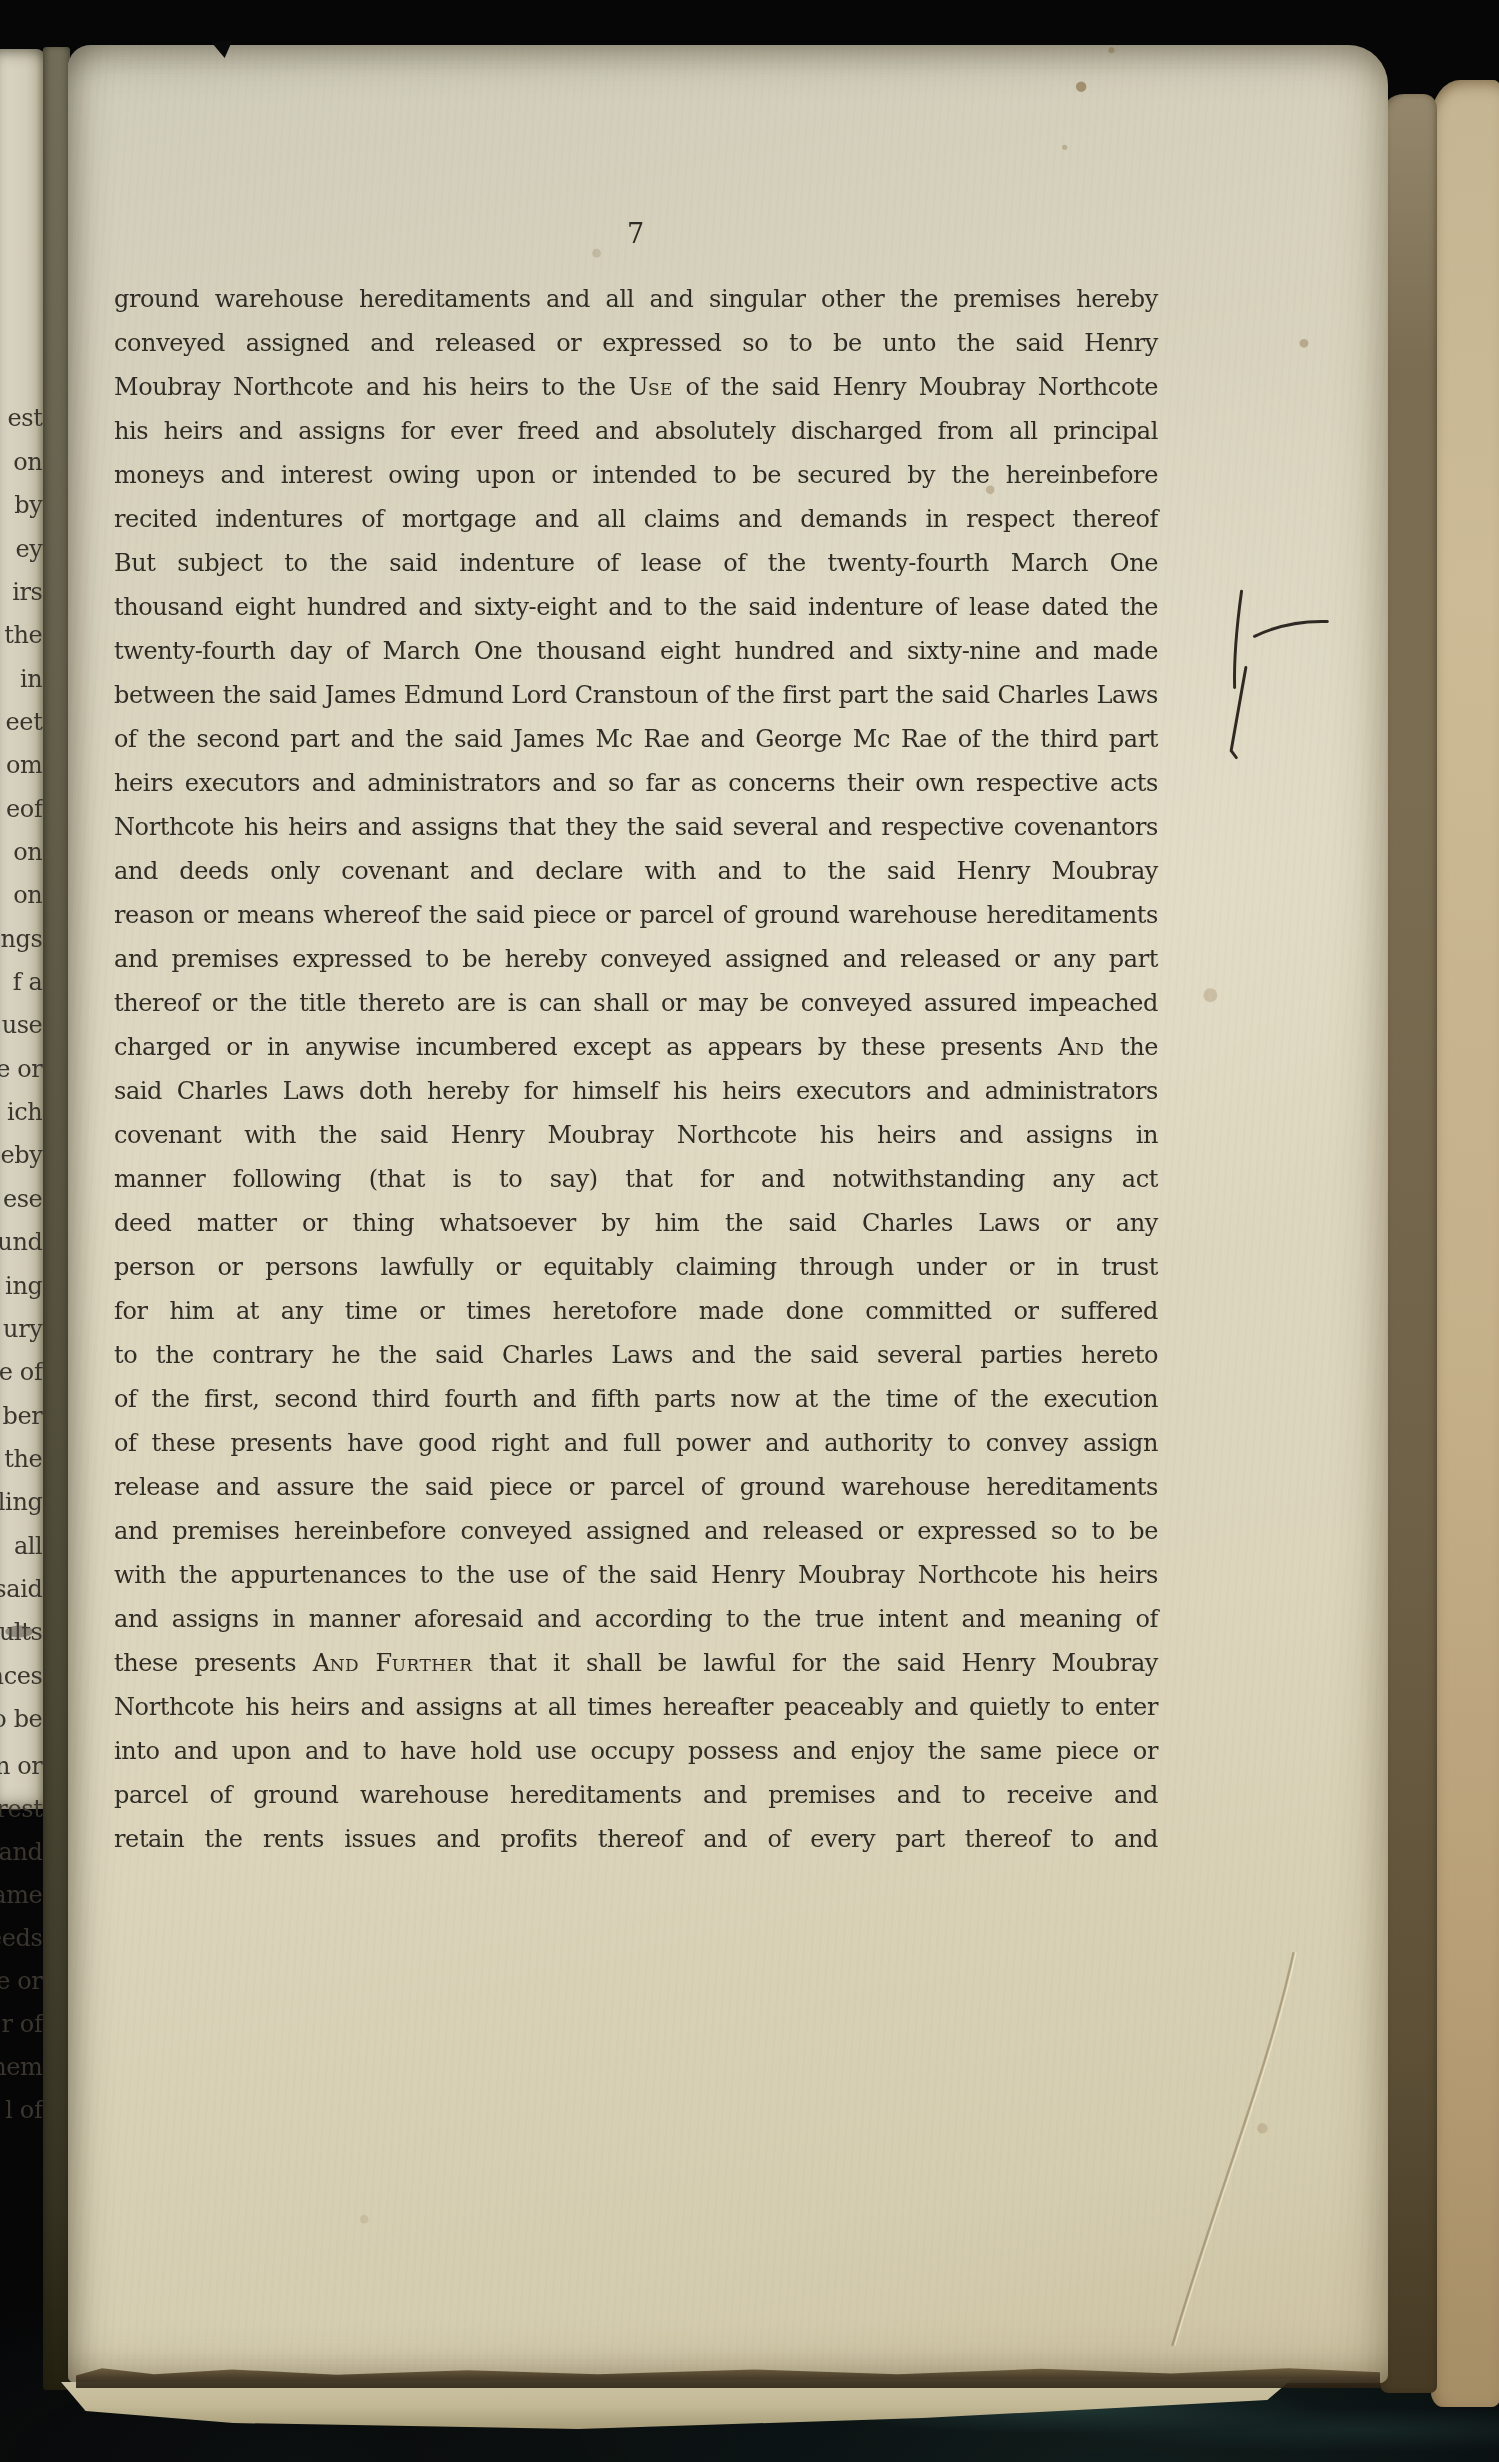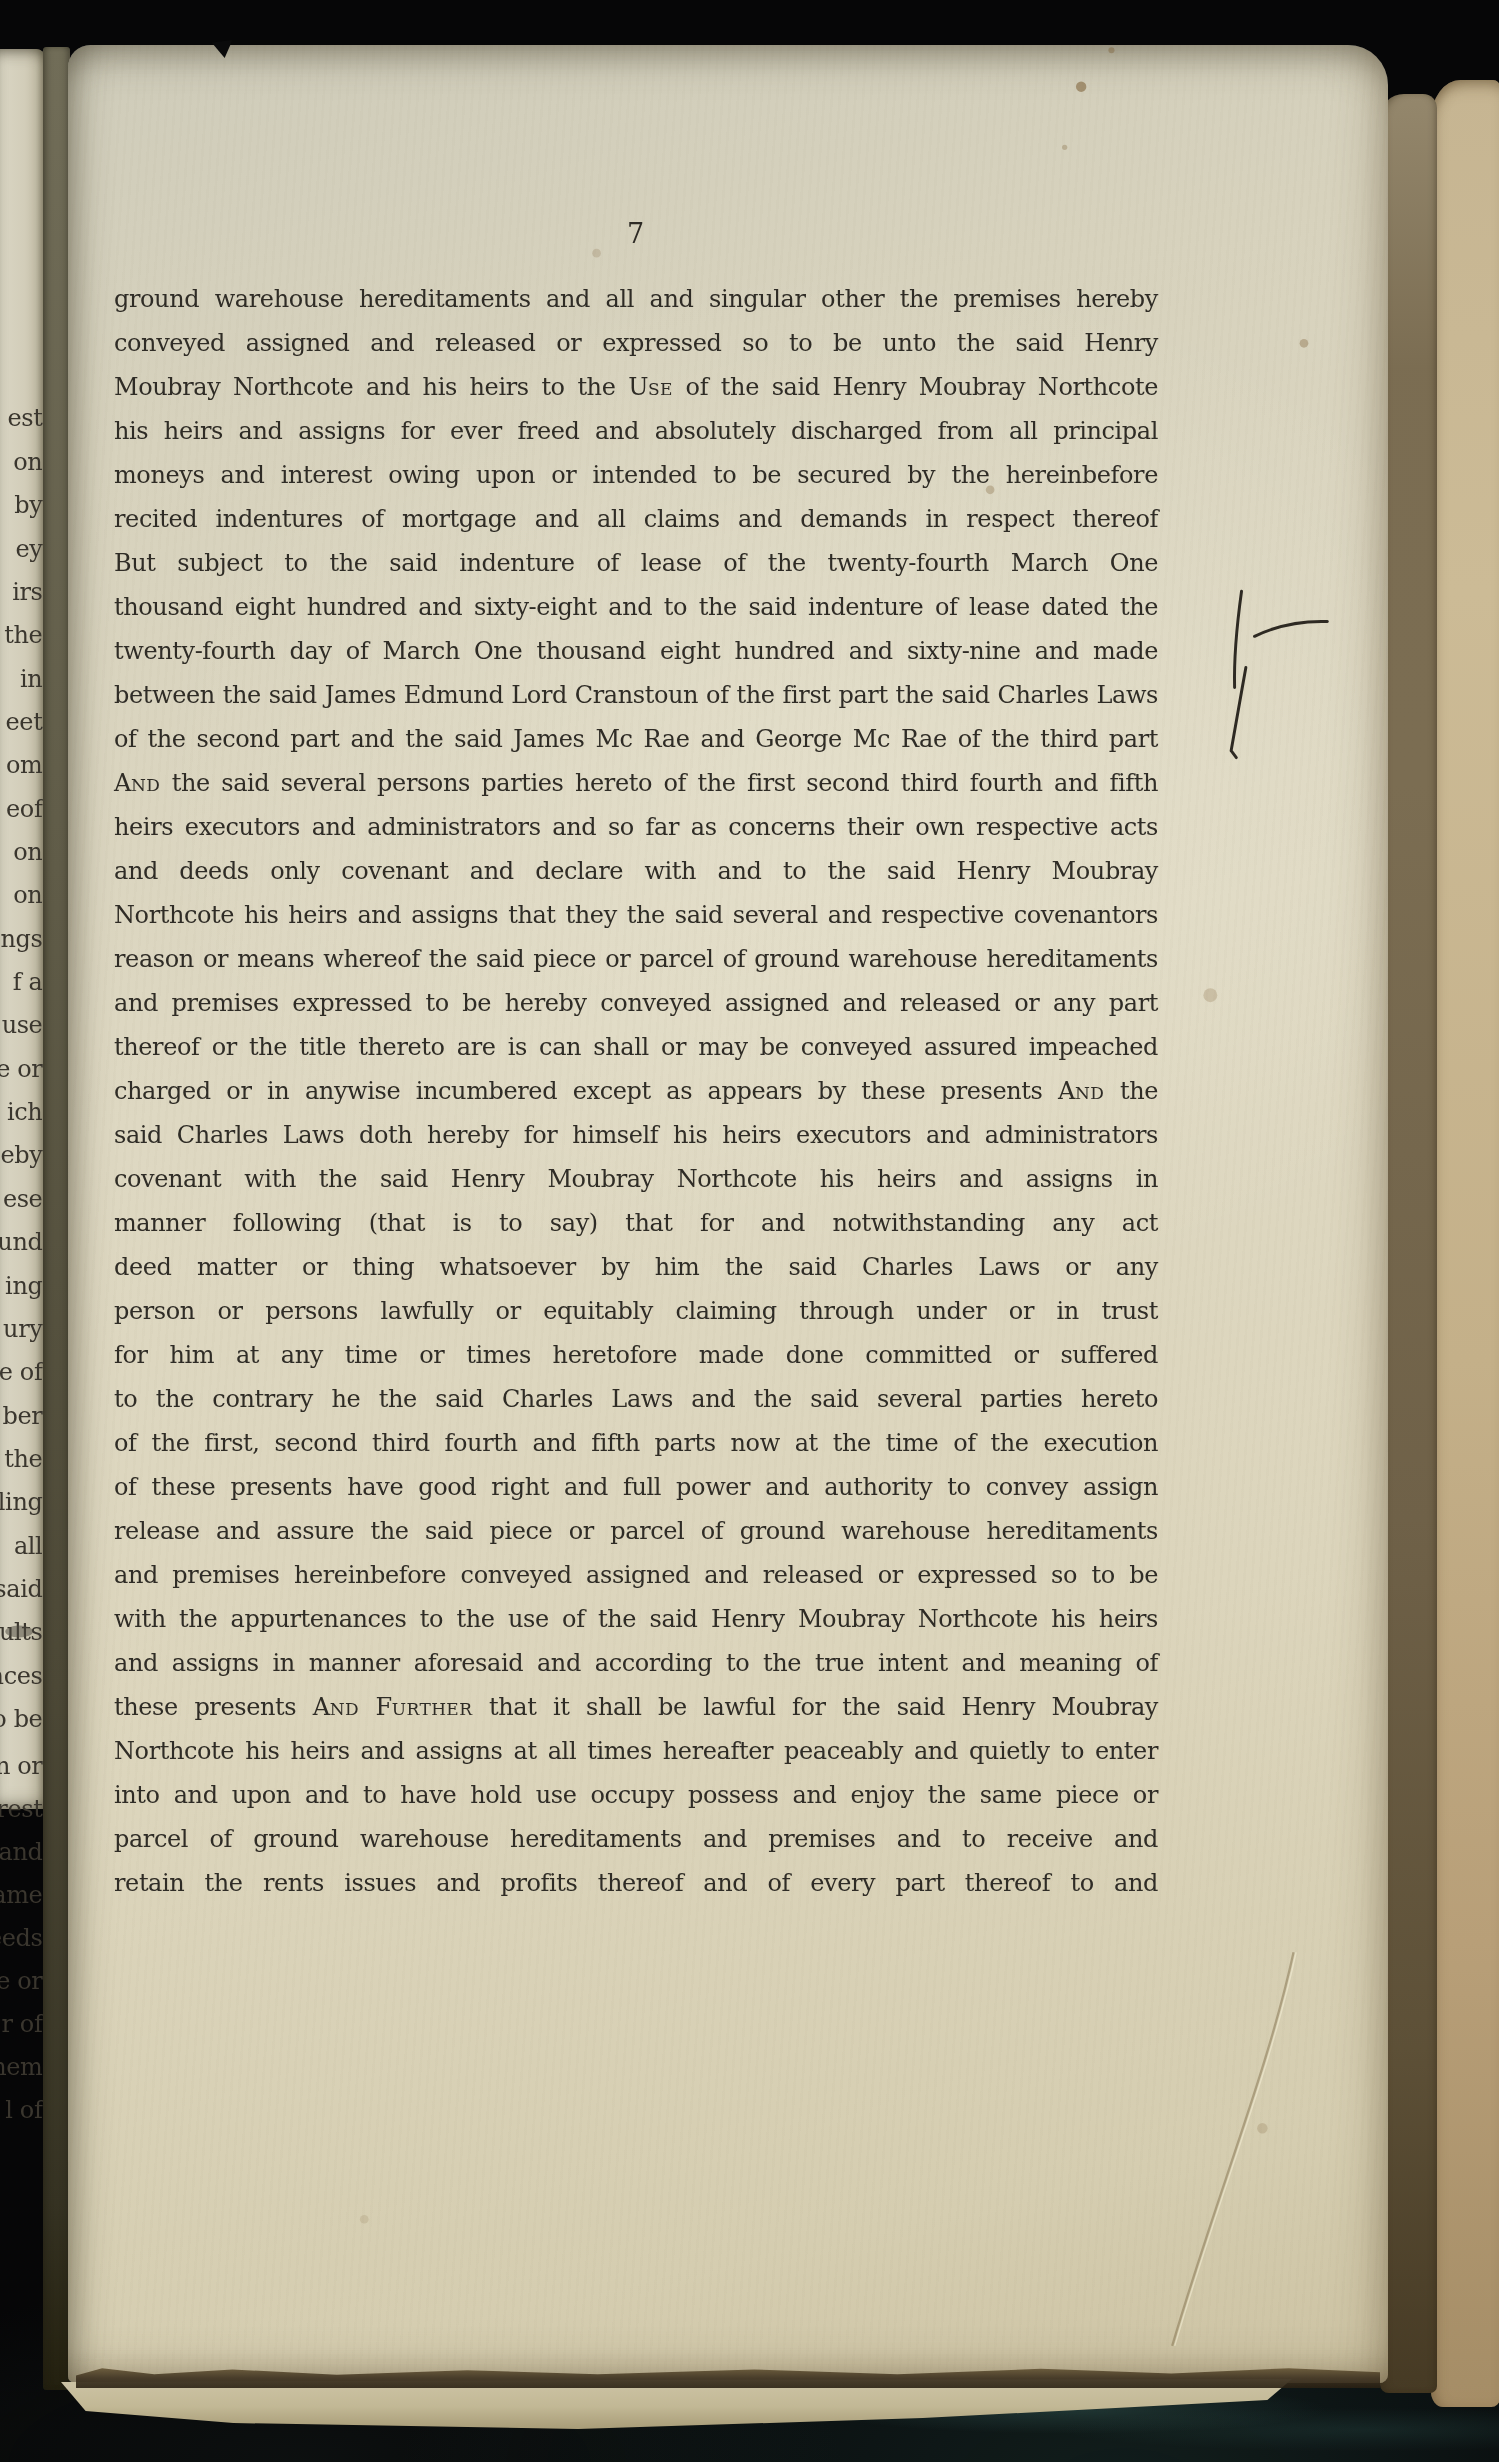--- a/index.html
+++ b/index.html
@@ -165,24 +165,23 @@
     <div class="line">conveyed assigned and released or expressed so to be unto the said Henry</div>
     <div class="line">Moubray Northcote and his heirs to the U<span class="sc">se</span> of the said Henry Moubray Northcote</div>
     <div class="line">his heirs and assigns for ever freed and absolutely discharged from all principal</div>
     <div class="line">moneys and interest owing upon or intended to be secured by the hereinbefore</div>
     <div class="line">recited indentures of mortgage and all claims and demands in respect thereof</div>
     <div class="line">But subject to the said indenture of lease of the twenty-fourth March One</div>
     <div class="line">thousand eight hundred and sixty-eight and to the said indenture of lease dated the</div>
     <div class="line">twenty-fourth day of March One thousand eight hundred and sixty-nine and made</div>
     <div class="line">between the said James Edmund Lord Cranstoun of the first part the said Charles Laws</div>
     <div class="line">of the second part and the said James Mc Rae and George Mc Rae of the third part</div>
-    <div class="line">A<span class="sc">nd</span> the said several persons parties hereto of the first second third fourth and fifth</div>
     <div class="line">heirs executors and administrators and so far as concerns their own respective acts</div>
+    <div class="line">Northcote his heirs and assigns that they the said several and respective covenantors</div>
     <div class="line">and deeds only covenant and declare with and to the said Henry Moubray</div>
-    <div class="line">Northcote his heirs and assigns that they the said several and respective covenantors</div>
     <div class="line">reason or means whereof the said piece or parcel of ground warehouse hereditaments</div>
     <div class="line">and premises expressed to be hereby conveyed assigned and released or any part</div>
     <div class="line">thereof or the title thereto are is can shall or may be conveyed assured impeached</div>
     <div class="line">charged or in anywise incumbered except as appears by these presents A<span class="sc">nd</span> the</div>
     <div class="line">said Charles Laws doth hereby for himself his heirs executors and administrators</div>
     <div class="line">covenant with the said Henry Moubray Northcote his heirs and assigns in</div>
     <div class="line">manner following (that is to say) that for and notwithstanding any act</div>
     <div class="line">deed matter or thing whatsoever by him the said Charles Laws or any</div>
     <div class="line">person or persons lawfully or equitably claiming through under or in trust</div>
     <div class="line">for him at any time or times heretofore made done committed or suffered</div>

